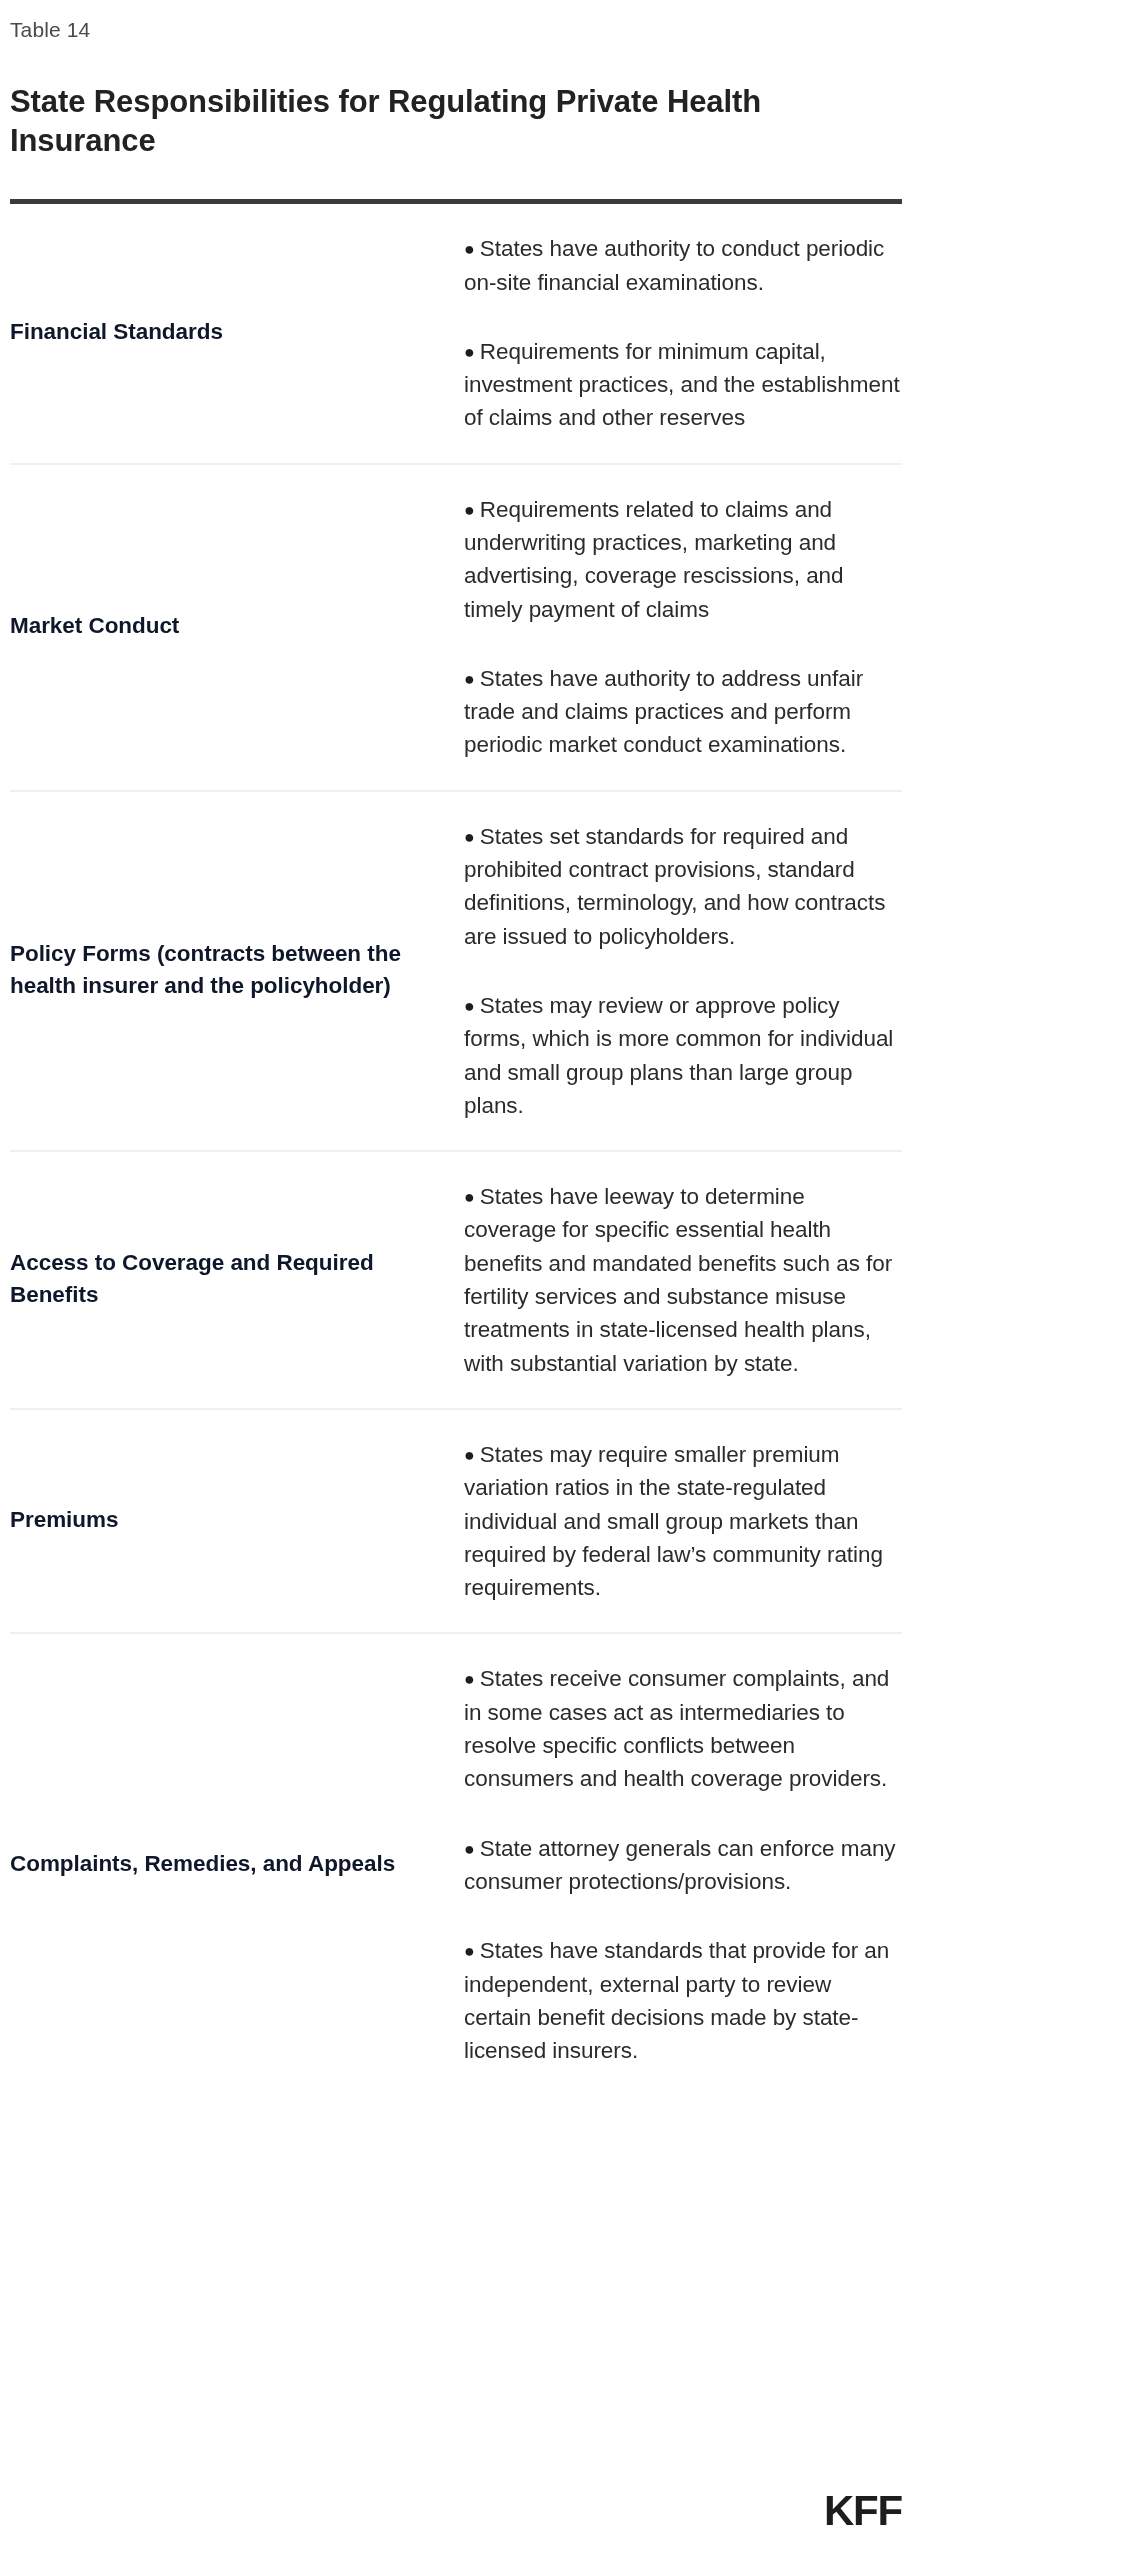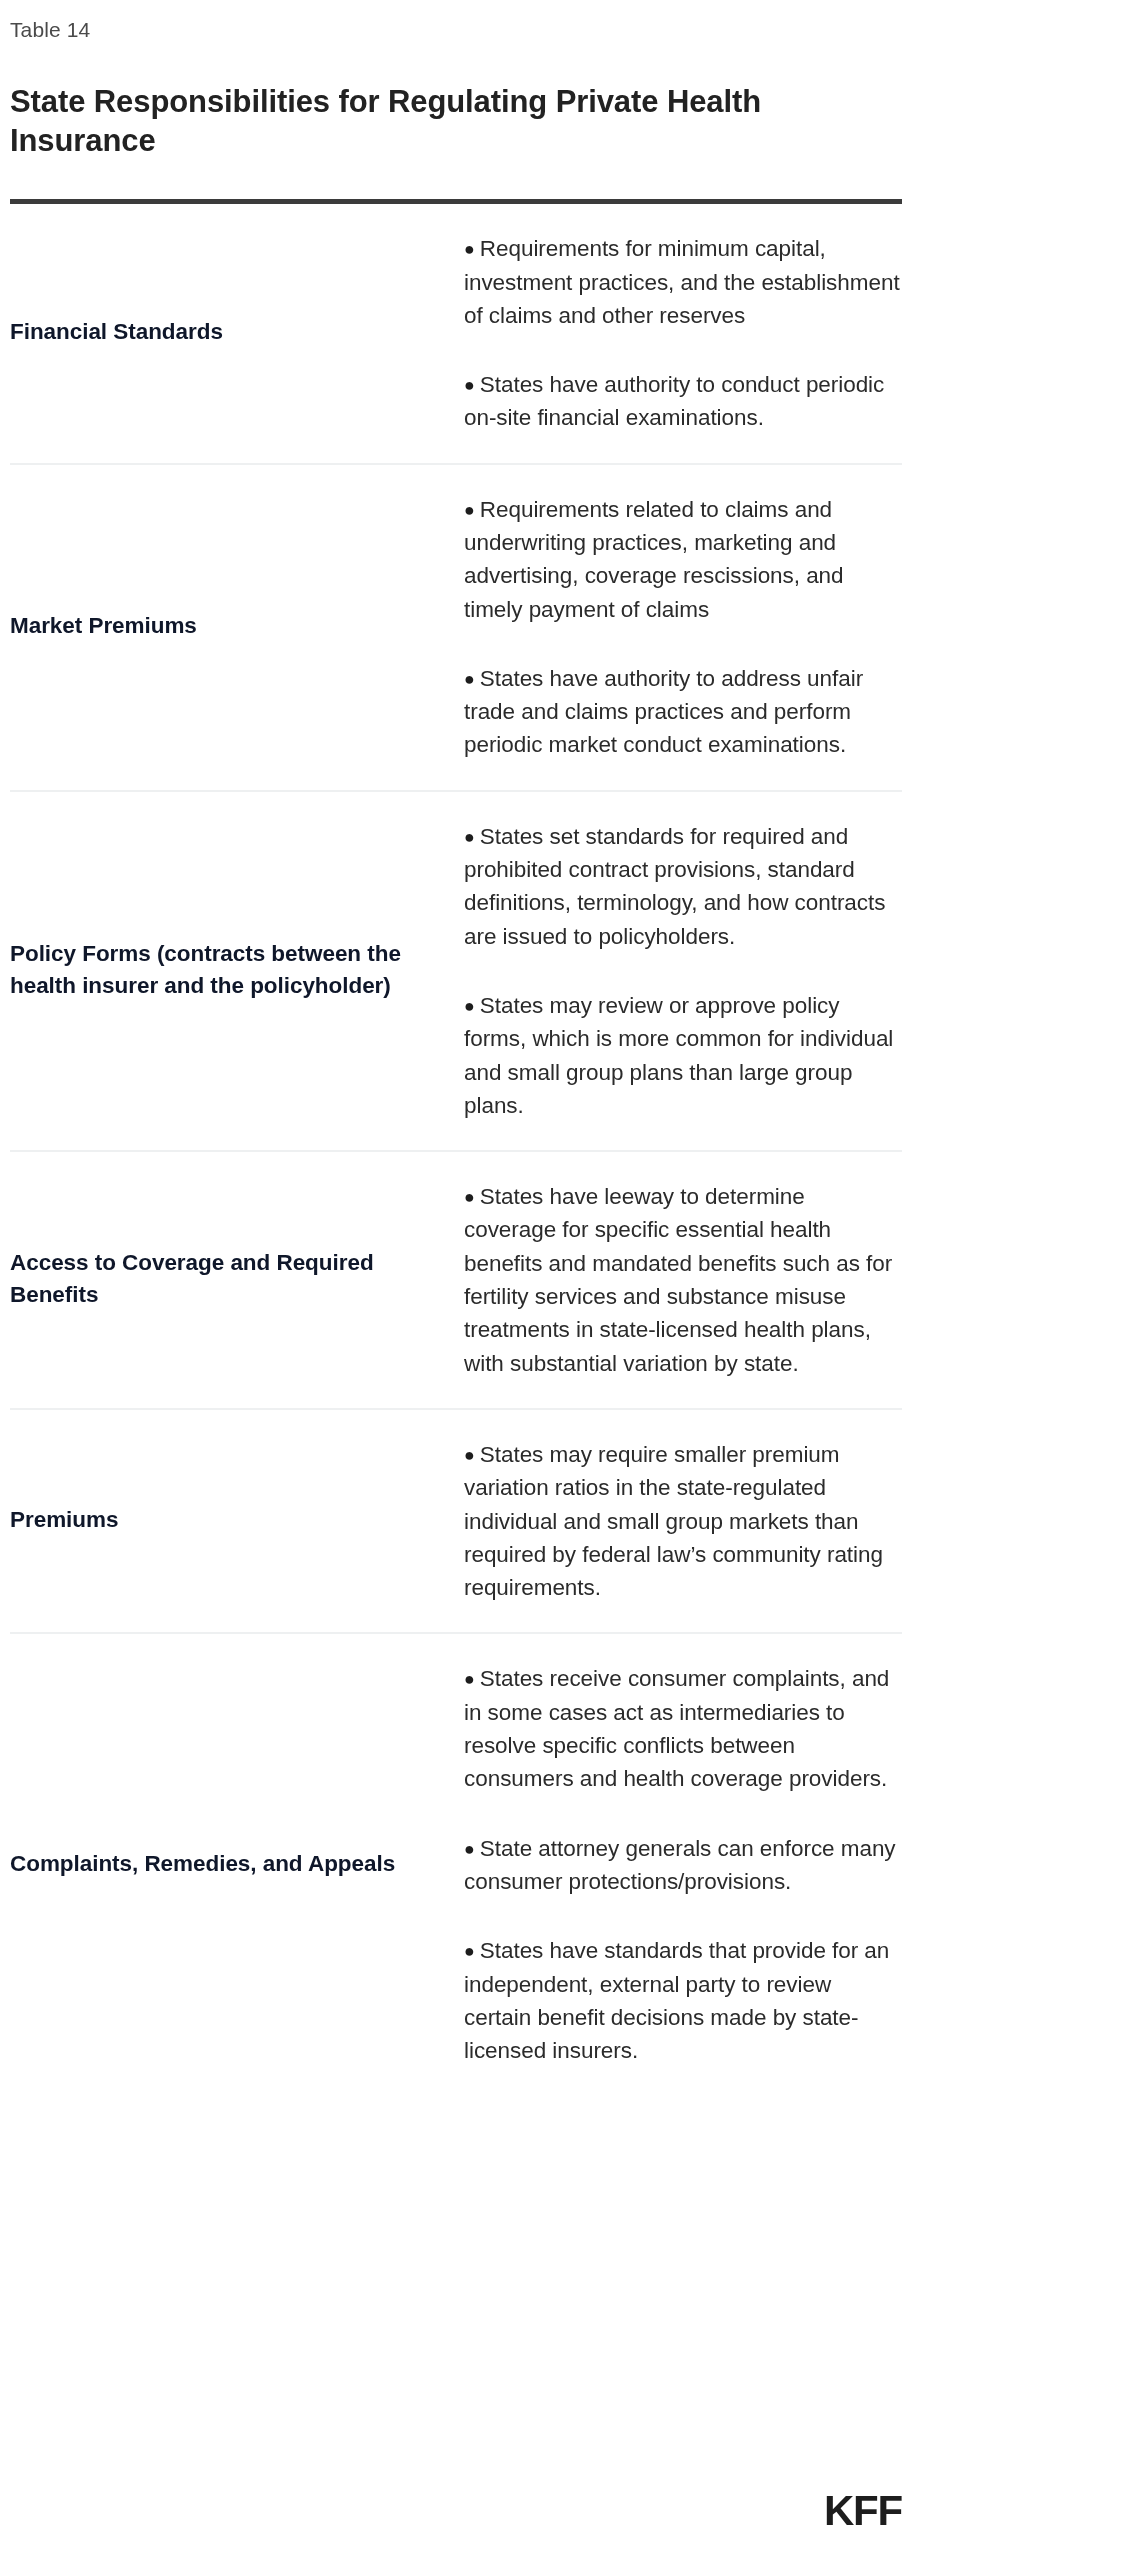--- a/index.html
+++ b/index.html
@@ -127,26 +127,26 @@
   <div class="table-number">Table 14</div>
 
   <h1 class="table-title">State Responsibilities for Regulating Private Health Insurance</h1>
 
   <div class="top-rule"></div>
 
   <div class="table-body" id="table-body">
       <div class="row">
         <div class="cell-label">Financial Standards</div>
         <div class="cell-content">
+          <p class="bullet-item"><span class="bullet-dot">●</span><span>States have authority to conduct periodic on-site financial examinations.</span></p>
           <p class="bullet-item"><span class="bullet-dot">●</span><span>Requirements for minimum capital, investment practices, and the establishment of claims and other reserves</span></p>
-          <p class="bullet-item"><span class="bullet-dot">●</span><span>States have authority to conduct periodic on-site financial examinations.</span></p>
         </div>
       </div>
       <div class="row">
-        <div class="cell-label">Market Premiums</div>
+        <div class="cell-label">Market Conduct</div>
         <div class="cell-content">
           <p class="bullet-item"><span class="bullet-dot">●</span><span>Requirements related to claims and underwriting practices, marketing and advertising, coverage rescissions, and timely payment of claims</span></p>
           <p class="bullet-item"><span class="bullet-dot">●</span><span>States have authority to address unfair trade and claims practices and perform periodic market conduct examinations.</span></p>
         </div>
       </div>
       <div class="row">
         <div class="cell-label">Policy Forms (contracts between the health insurer and the policyholder)</div>
         <div class="cell-content">
           <p class="bullet-item"><span class="bullet-dot">●</span><span>States set standards for required and prohibited contract provisions, standard definitions, terminology, and how contracts are issued to policyholders.</span></p>
           <p class="bullet-item"><span class="bullet-dot">●</span><span>States may review or approve policy forms, which is more common for individual and small group plans than large group plans.</span></p>

